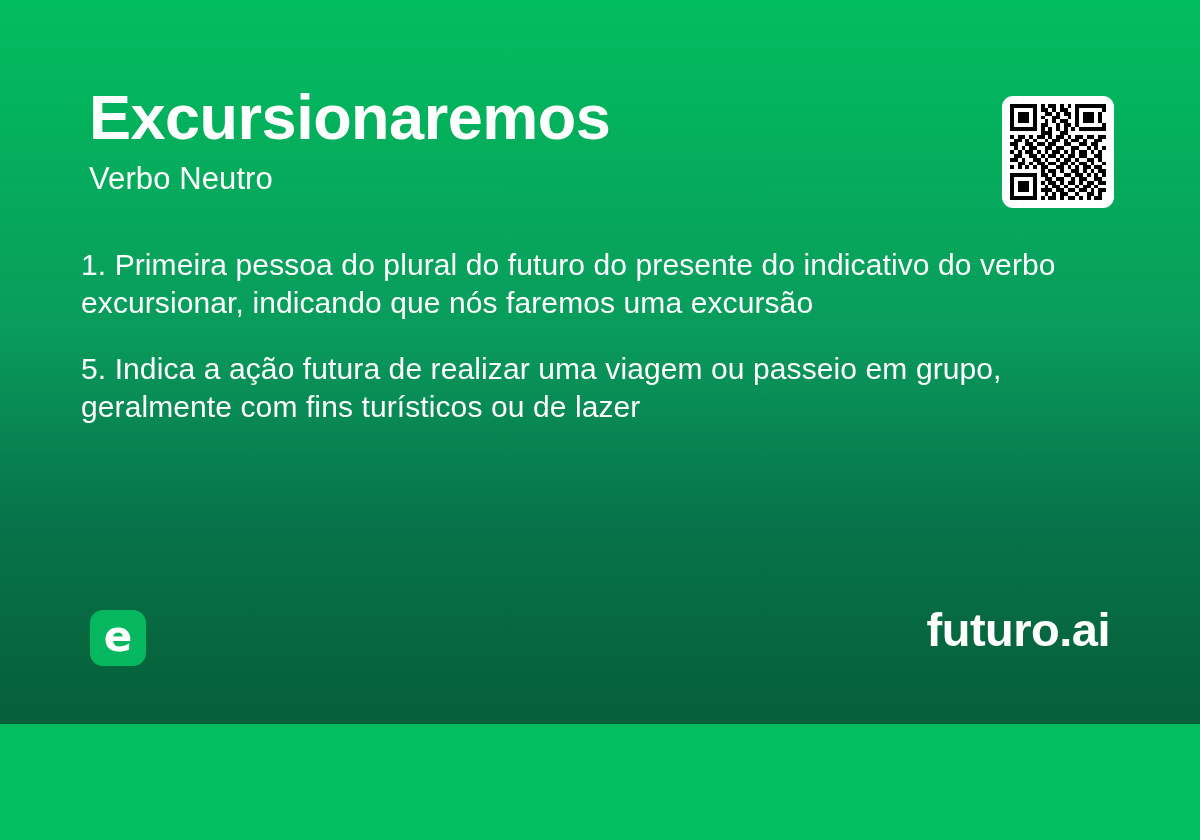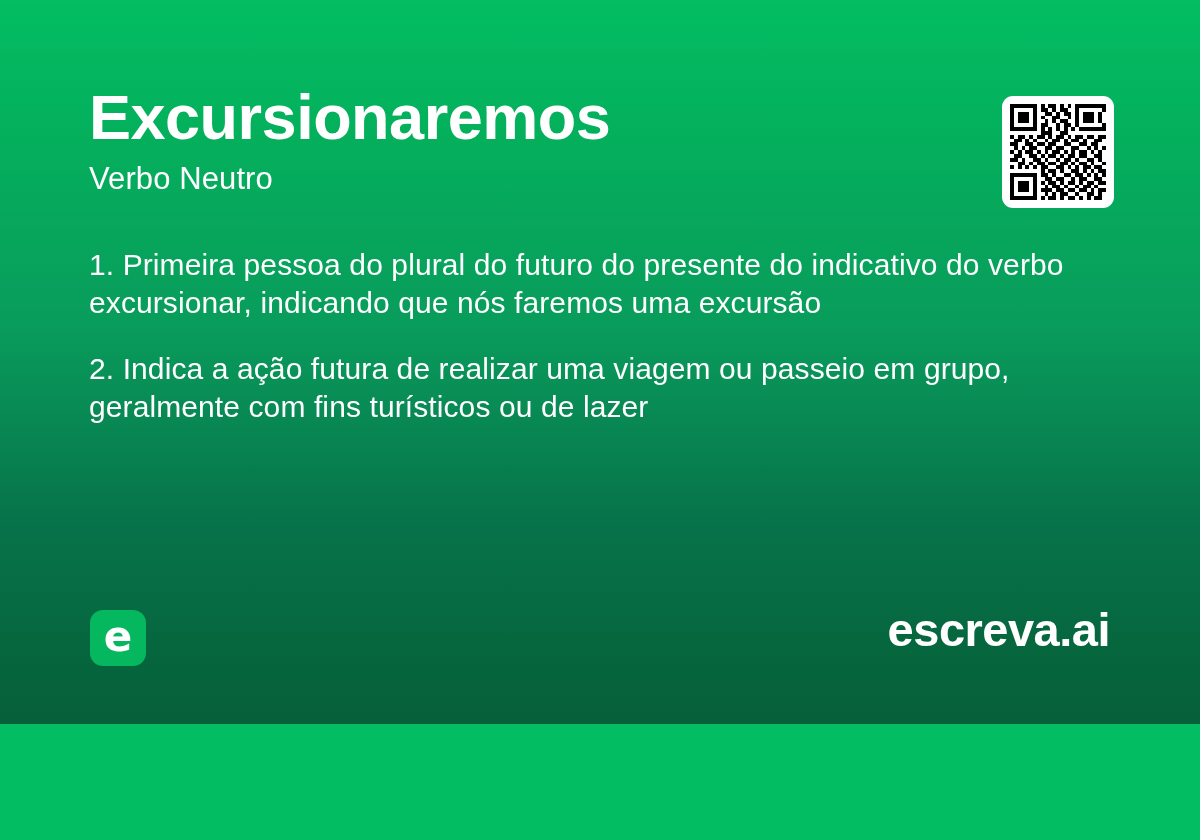--- a/index.html
+++ b/index.html
@@ -68,21 +68,21 @@
   .qr-code {
     width: 96px;
     height: 96px;
     display: block;
     shape-rendering: crispEdges;
   }
 
   
   .definitions {
     position: absolute;
-    left: 89px;
+    left: 81px;
     top: 246px;
     width: 1010px;
   }
   .definition {
     margin: 0 0 28px 0;
     font-size: 30px;
     font-weight: 400;
     line-height: 1.27;
     color: #ffffff;
     letter-spacing: 0.1px;
@@ -481,23 +481,23 @@
         <rect x="16" y="24" width="1" height="1" fill="#000000"></rect>
         <rect x="18" y="24" width="1" height="1" fill="#000000"></rect>
         <rect x="20" y="24" width="1" height="1" fill="#000000"></rect>
         <rect x="22" y="24" width="1" height="1" fill="#000000"></rect>
         <rect x="23" y="24" width="1" height="1" fill="#000000"></rect>
       </svg>
   </div>
 
   <div class="definitions" id="definitions-list">
       <p class="definition">1. Primeira pessoa do plural do futuro do presente do indicativo do verbo excursionar, indicando que nós faremos uma excursão</p>
-      <p class="definition">2. Indica a ação futura de realizar uma viagem ou passeio em grupo, geralmente com fins turísticos ou de lazer</p>
+      <p class="definition">5. Indica a ação futura de realizar uma viagem ou passeio em grupo, geralmente com fins turísticos ou de lazer</p>
     </div>
 
   <div class="footer">
     <div class="logo-mark">
       <span class="logo-letter">e</span>
     </div>
-    <div class="brand">escreva.ai</div>
+    <div class="brand">futuro.ai</div>
   </div>
 
 </div>
 
 </body></html>

